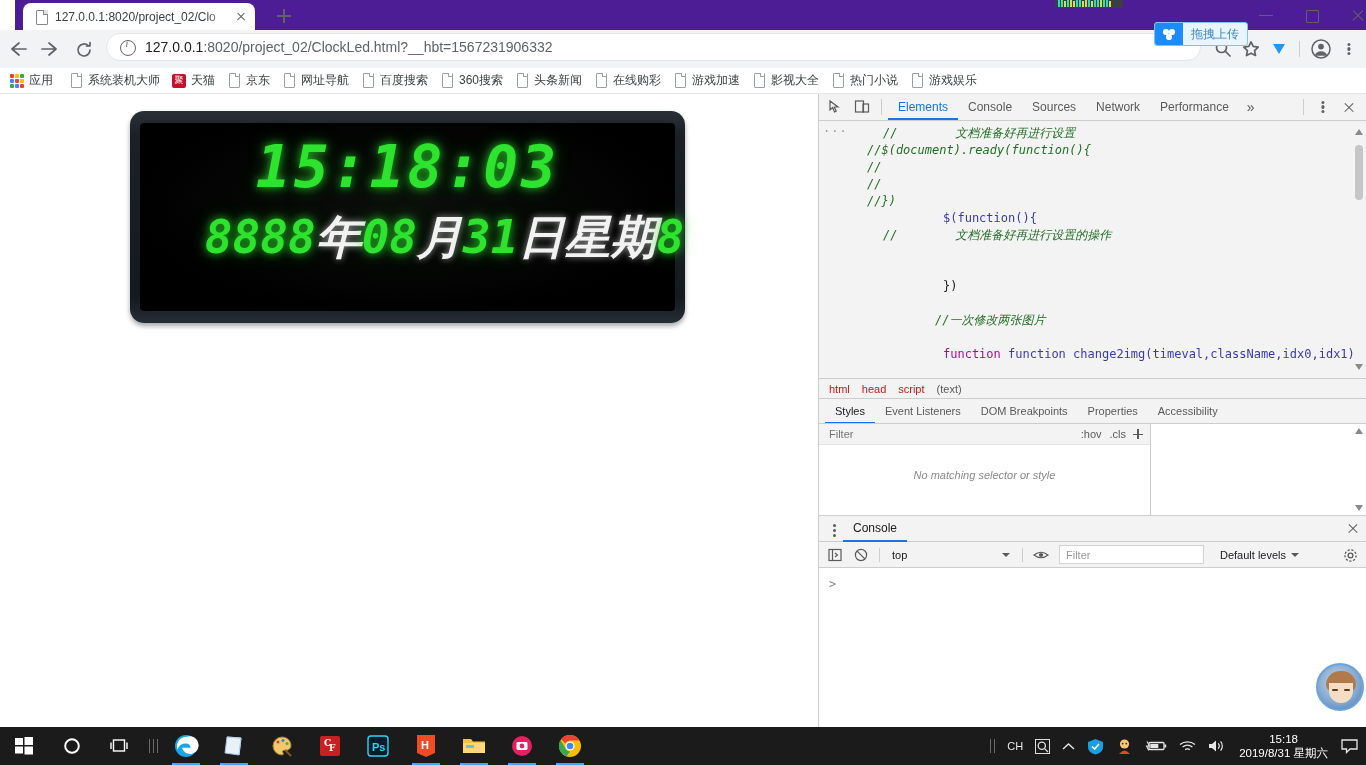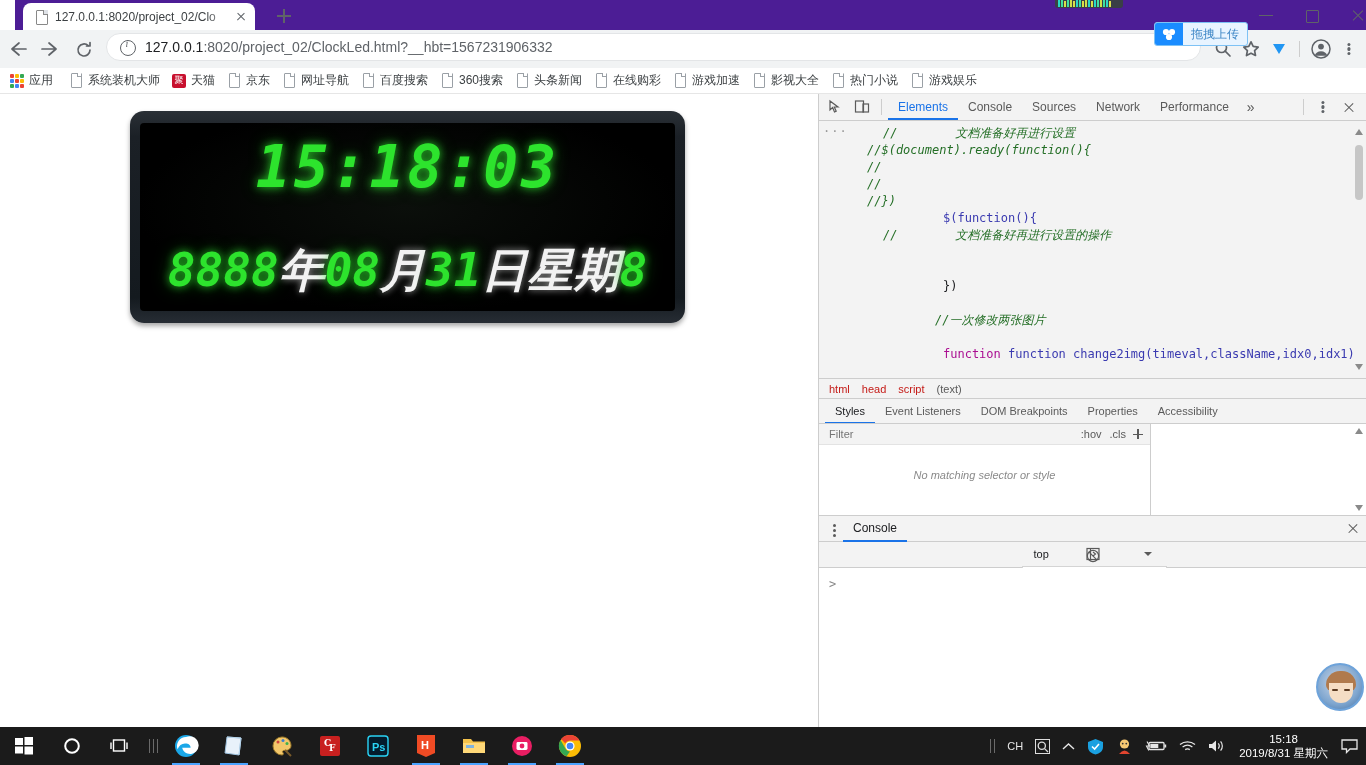--- a/index.html
+++ b/index.html
@@ -193,21 +193,21 @@
   .clock-time, .clock-date {
     position: absolute; width: 100%; text-align: center;
     font-family: "DejaVu Sans Mono", monospace;
     font-weight: bold; font-style: italic;
     color: #2de32d;
     text-shadow: 0 0 8px rgba(45,227,45,.75), 0 0 18px rgba(45,227,45,.4);
     letter-spacing: 3px;
     white-space: nowrap;
   }
   .clock-time { top: 12px; font-size: 58px; line-height: 64px; }
-  .clock-date { top: 120px; font-size: 46px; line-height: 54px; letter-spacing: 0px; }
+  .clock-date { top: 87px; font-size: 46px; line-height: 54px; letter-spacing: 0px; margin-left: 37px; }
   .clock-date .cn { color: #f2f2f2; text-shadow: 0 0 7px rgba(255,255,255,.6); }
 
   
   .devtools {
     position: absolute; left: 818px; top: 94px; width: 548px; height: 633px;
     background: #f3f3f3; border-left: 1px solid #cdcdcd;
     display: flex; flex-direction: column;
   }
   .dt-tabbar {
     height: 27px; display: flex; align-items: center;
@@ -294,21 +294,21 @@
   .kebab { width:18px; height:24px; position:relative; cursor:pointer; }
   .kebab i { display:block; width:3px; height:3px; background:#5a5a5a; border-radius:50%; margin:2px auto; }
   .kebab { padding-top:5px; }
   .drawer-tab { font-size:12px; color:#202124; padding:0 10px; line-height:24px; height:26px; border-bottom:2px solid #1a73e8; cursor:pointer; }
   .drawer-x { margin-left:auto; width:26px; height:26px; position:relative; cursor:pointer; }
   .drawer-x::before, .drawer-x::after { content:""; position:absolute; left:7px; top:12.5px; width:12px; height:1.2px; background:#5a5a5a; }
   .drawer-x::before { transform:rotate(45deg); } .drawer-x::after { transform:rotate(-45deg); }
 
   .console-toolbar {
     height: 26px; display:flex; align-items:center; background:#f3f3f3;
-    border-bottom:1px solid #cdcdcd; padding: 0 4px; gap: 2px; flex-direction: column;
+    border-bottom:1px solid #cdcdcd; padding: 0 4px; gap: 2px;
   }
   .ct-btn { width:24px; height:24px; position:relative; cursor:pointer; }
   .ct-sep { width:1px; height:14px; background:#cdcdcd; margin: 0 4px; }
   .ctx-select {
     width: 130px; height: 19px; display:flex; align-items:center; justify-content:space-between;
     font-size:11px; color:#202124; padding: 0 6px; cursor:pointer;
   }
   .caret-dn { width:0; height:0; border-top:4px solid #5a5a5a; border-left:4px solid transparent; border-right:4px solid transparent; }
   .console-filter {
     width: 145px; height: 19px; border:1px solid #d4d4d4; background:#fff;

